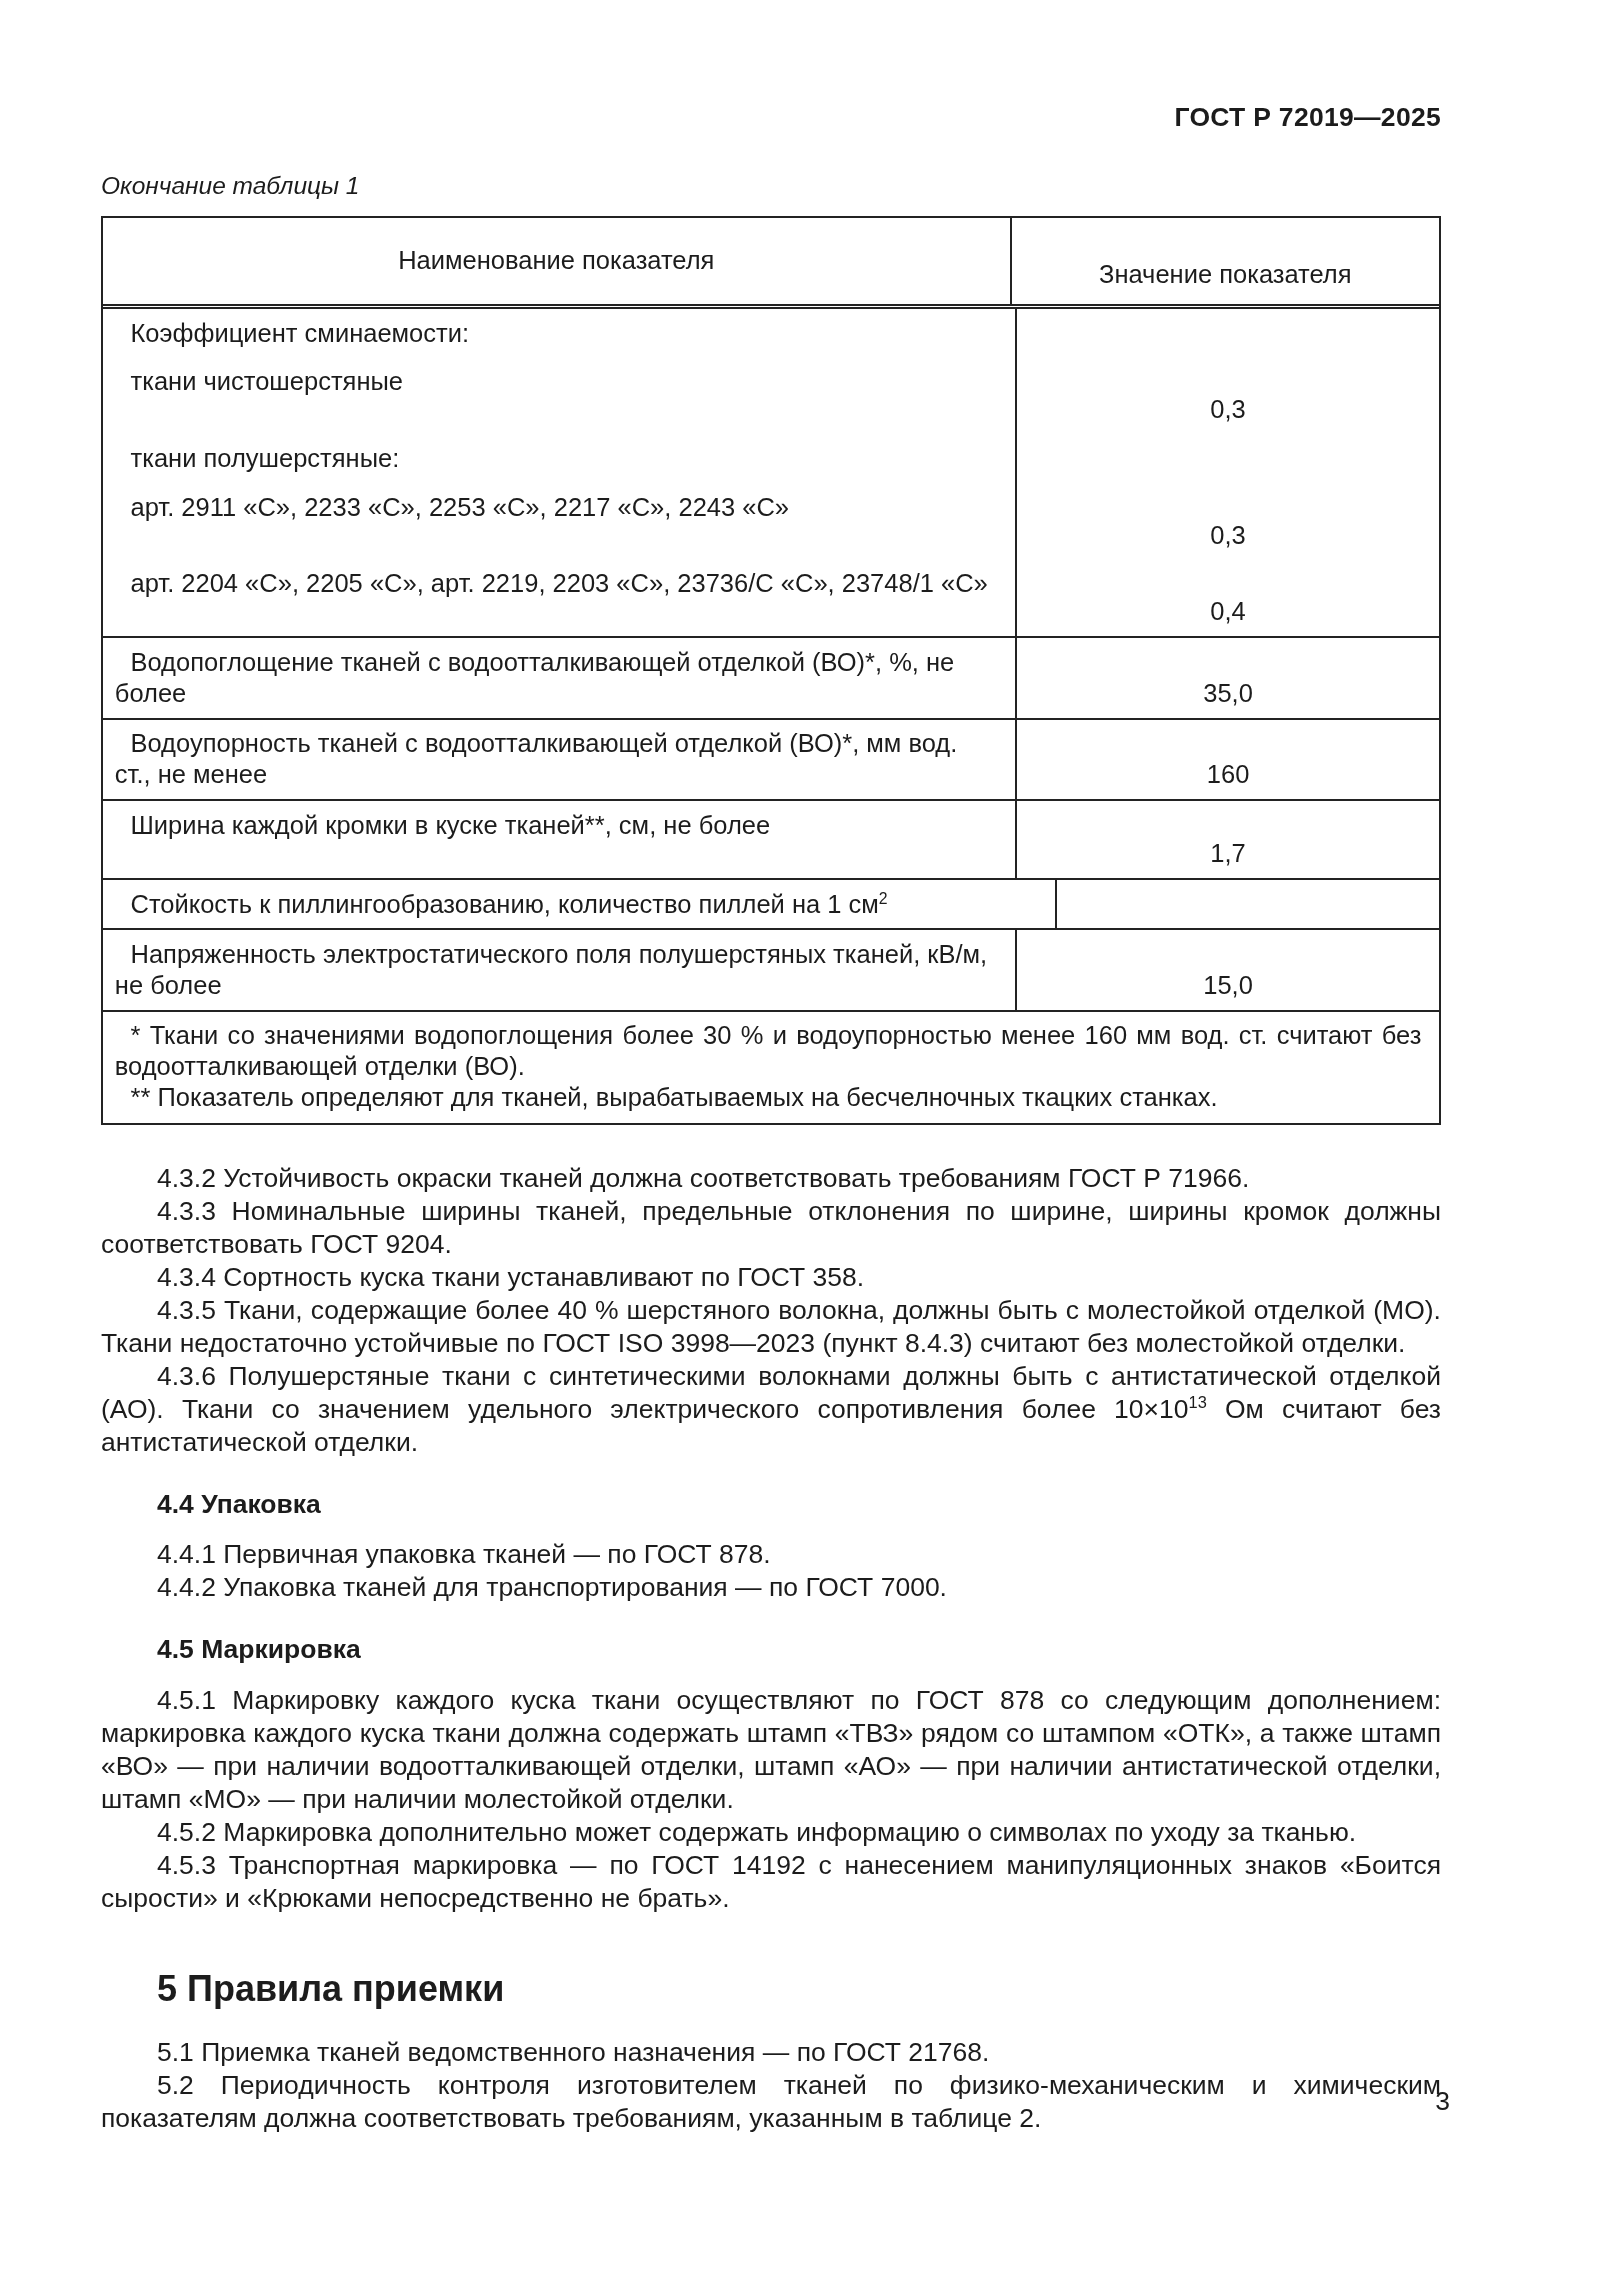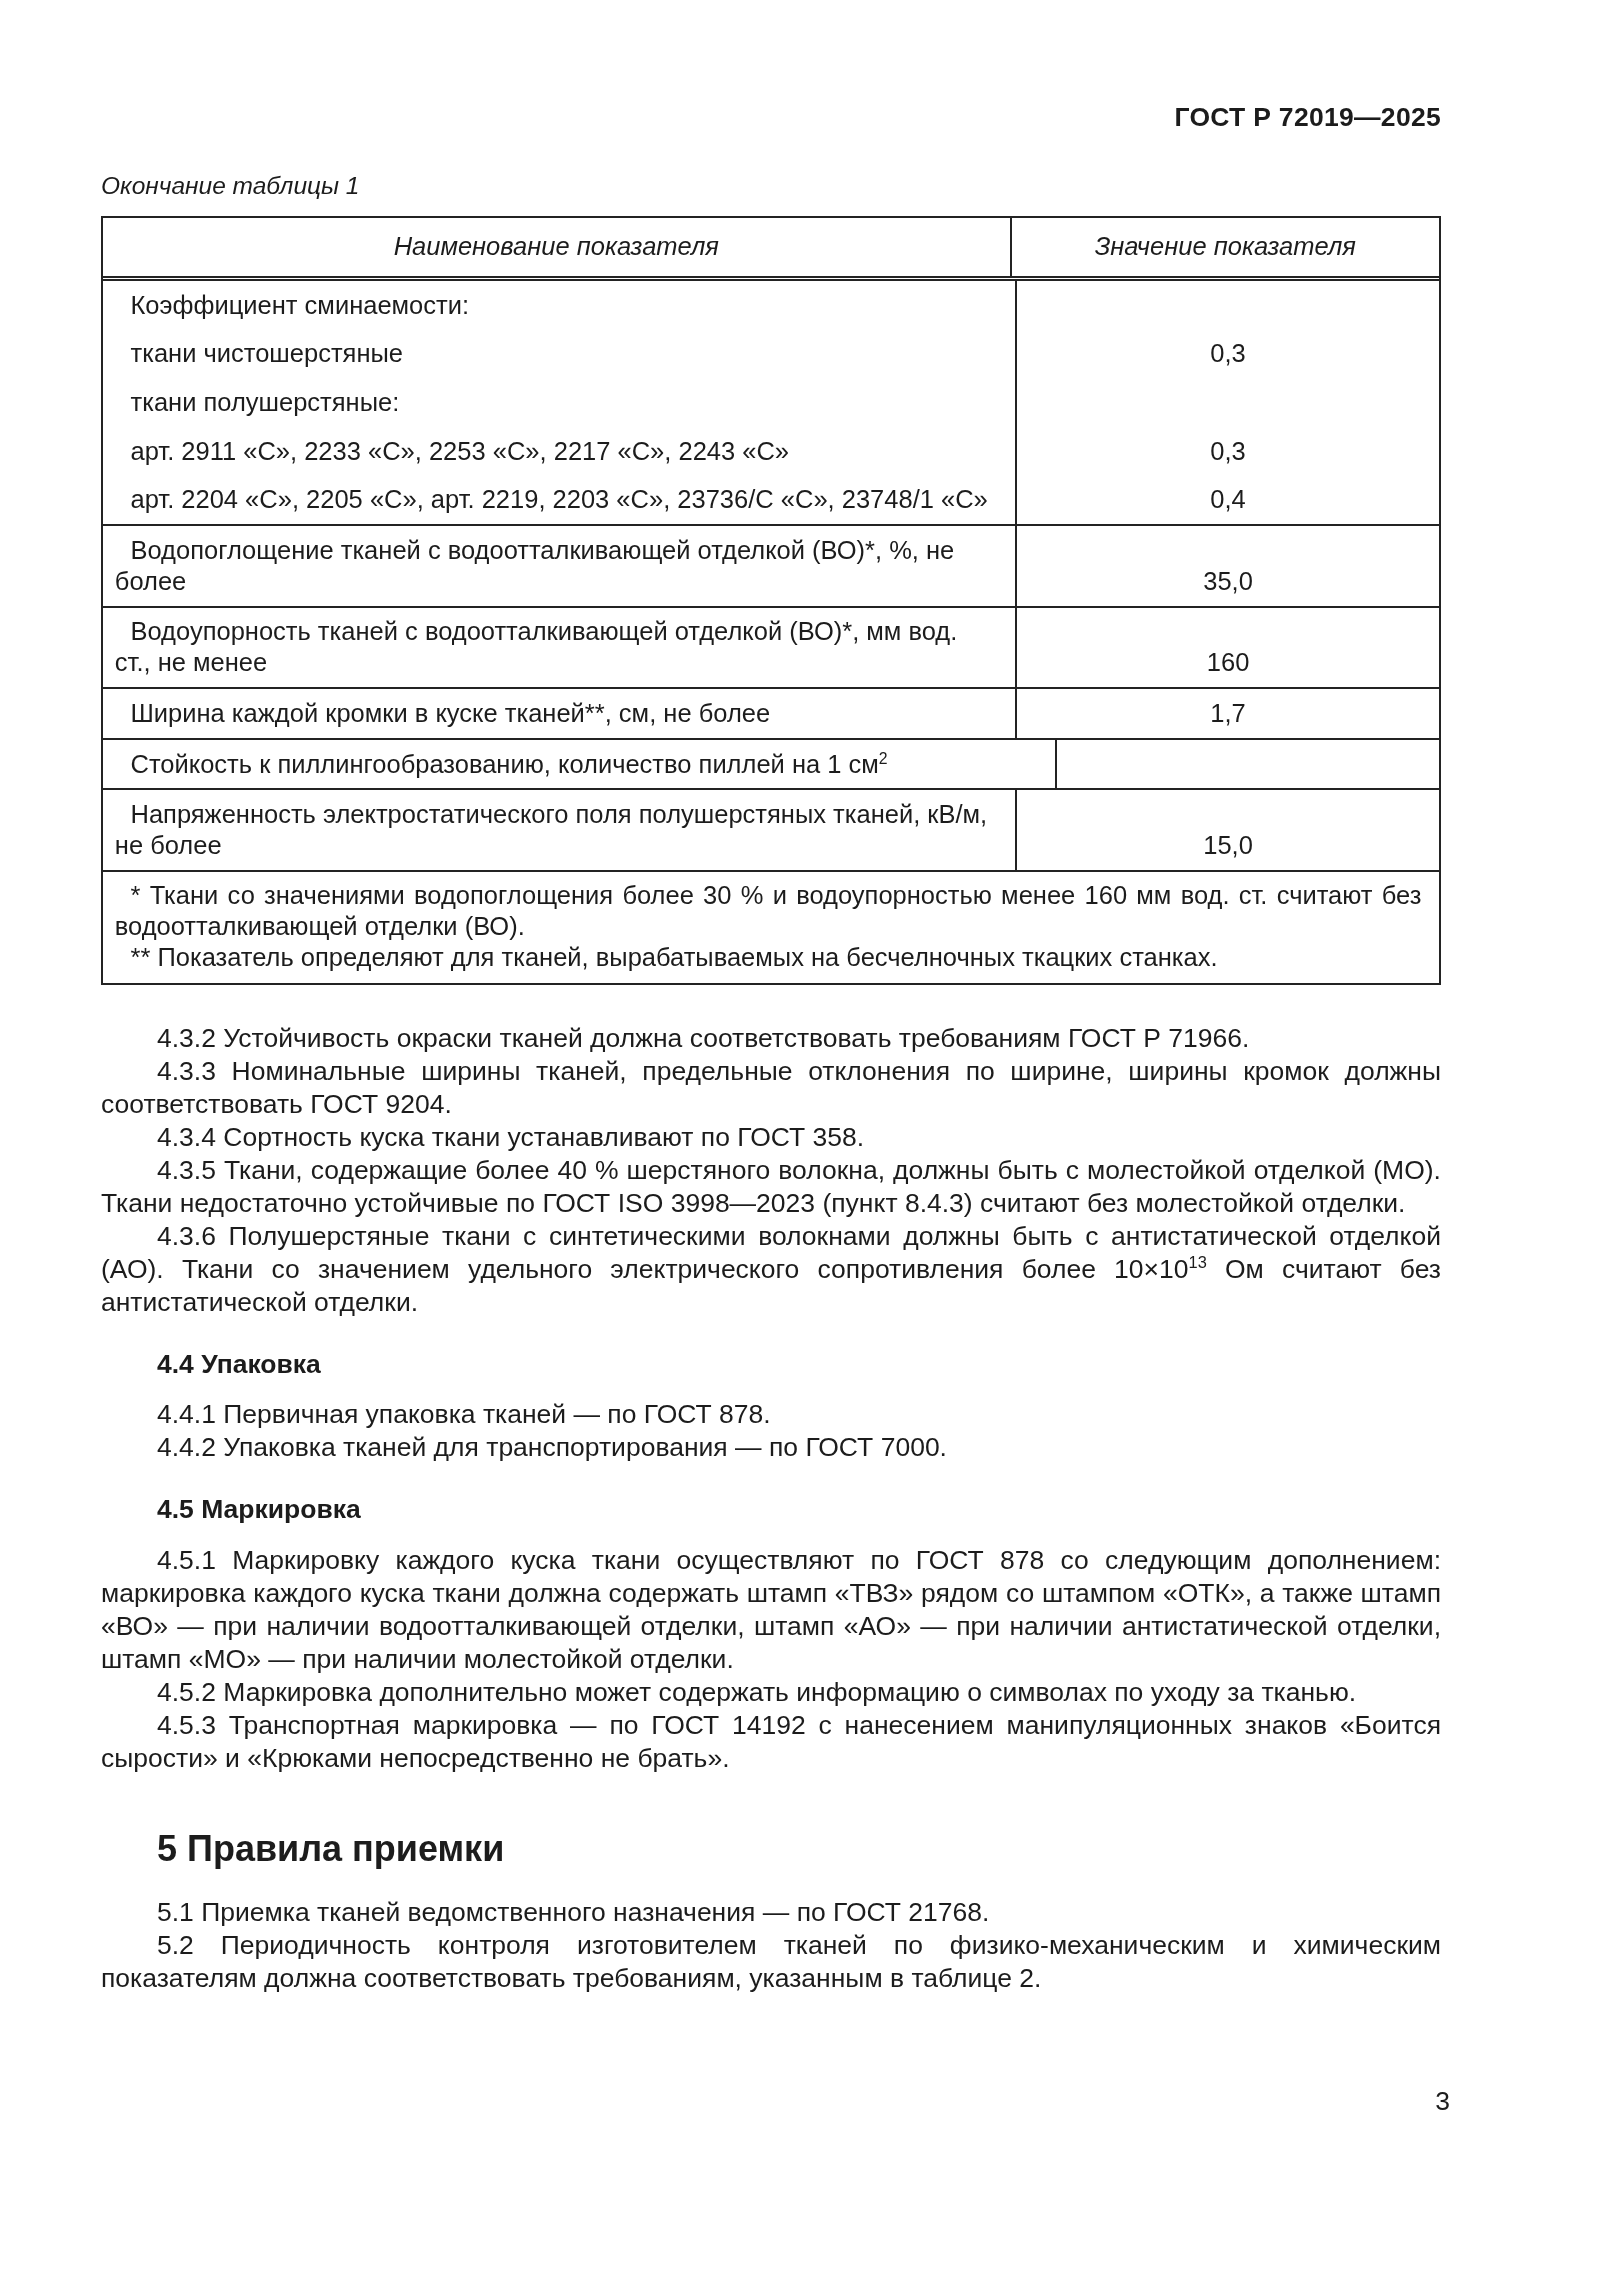--- a/index.html
+++ b/index.html
@@ -45,30 +45,30 @@
     text-indent: 15.7px;
     text-align: left;
   }
   .t-value {
     width: 31.5%;
     display: flex;
     align-items: center;
     justify-content: center;
     text-align: center;
     padding: 8.8px 9.8px;
+    margin-top: 28px;
   }
   .two-line .t-value { align-items: flex-end; }
   .t-header .t-name, .t-header .t-value {
     display: flex;
     align-items: center;
     justify-content: center;
     text-indent: 0;
     padding: 13.7px 9.8px;
     text-align: center;
-    font-style: italic;
   }
   .footnote-cell {
     width: 100%;
     padding: 7.8px 17.6px 9.8px 11.8px;
   }
   .footnote-cell p {
     margin: 0;
     text-indent: 15.7px;
     text-align: justify;
   }

